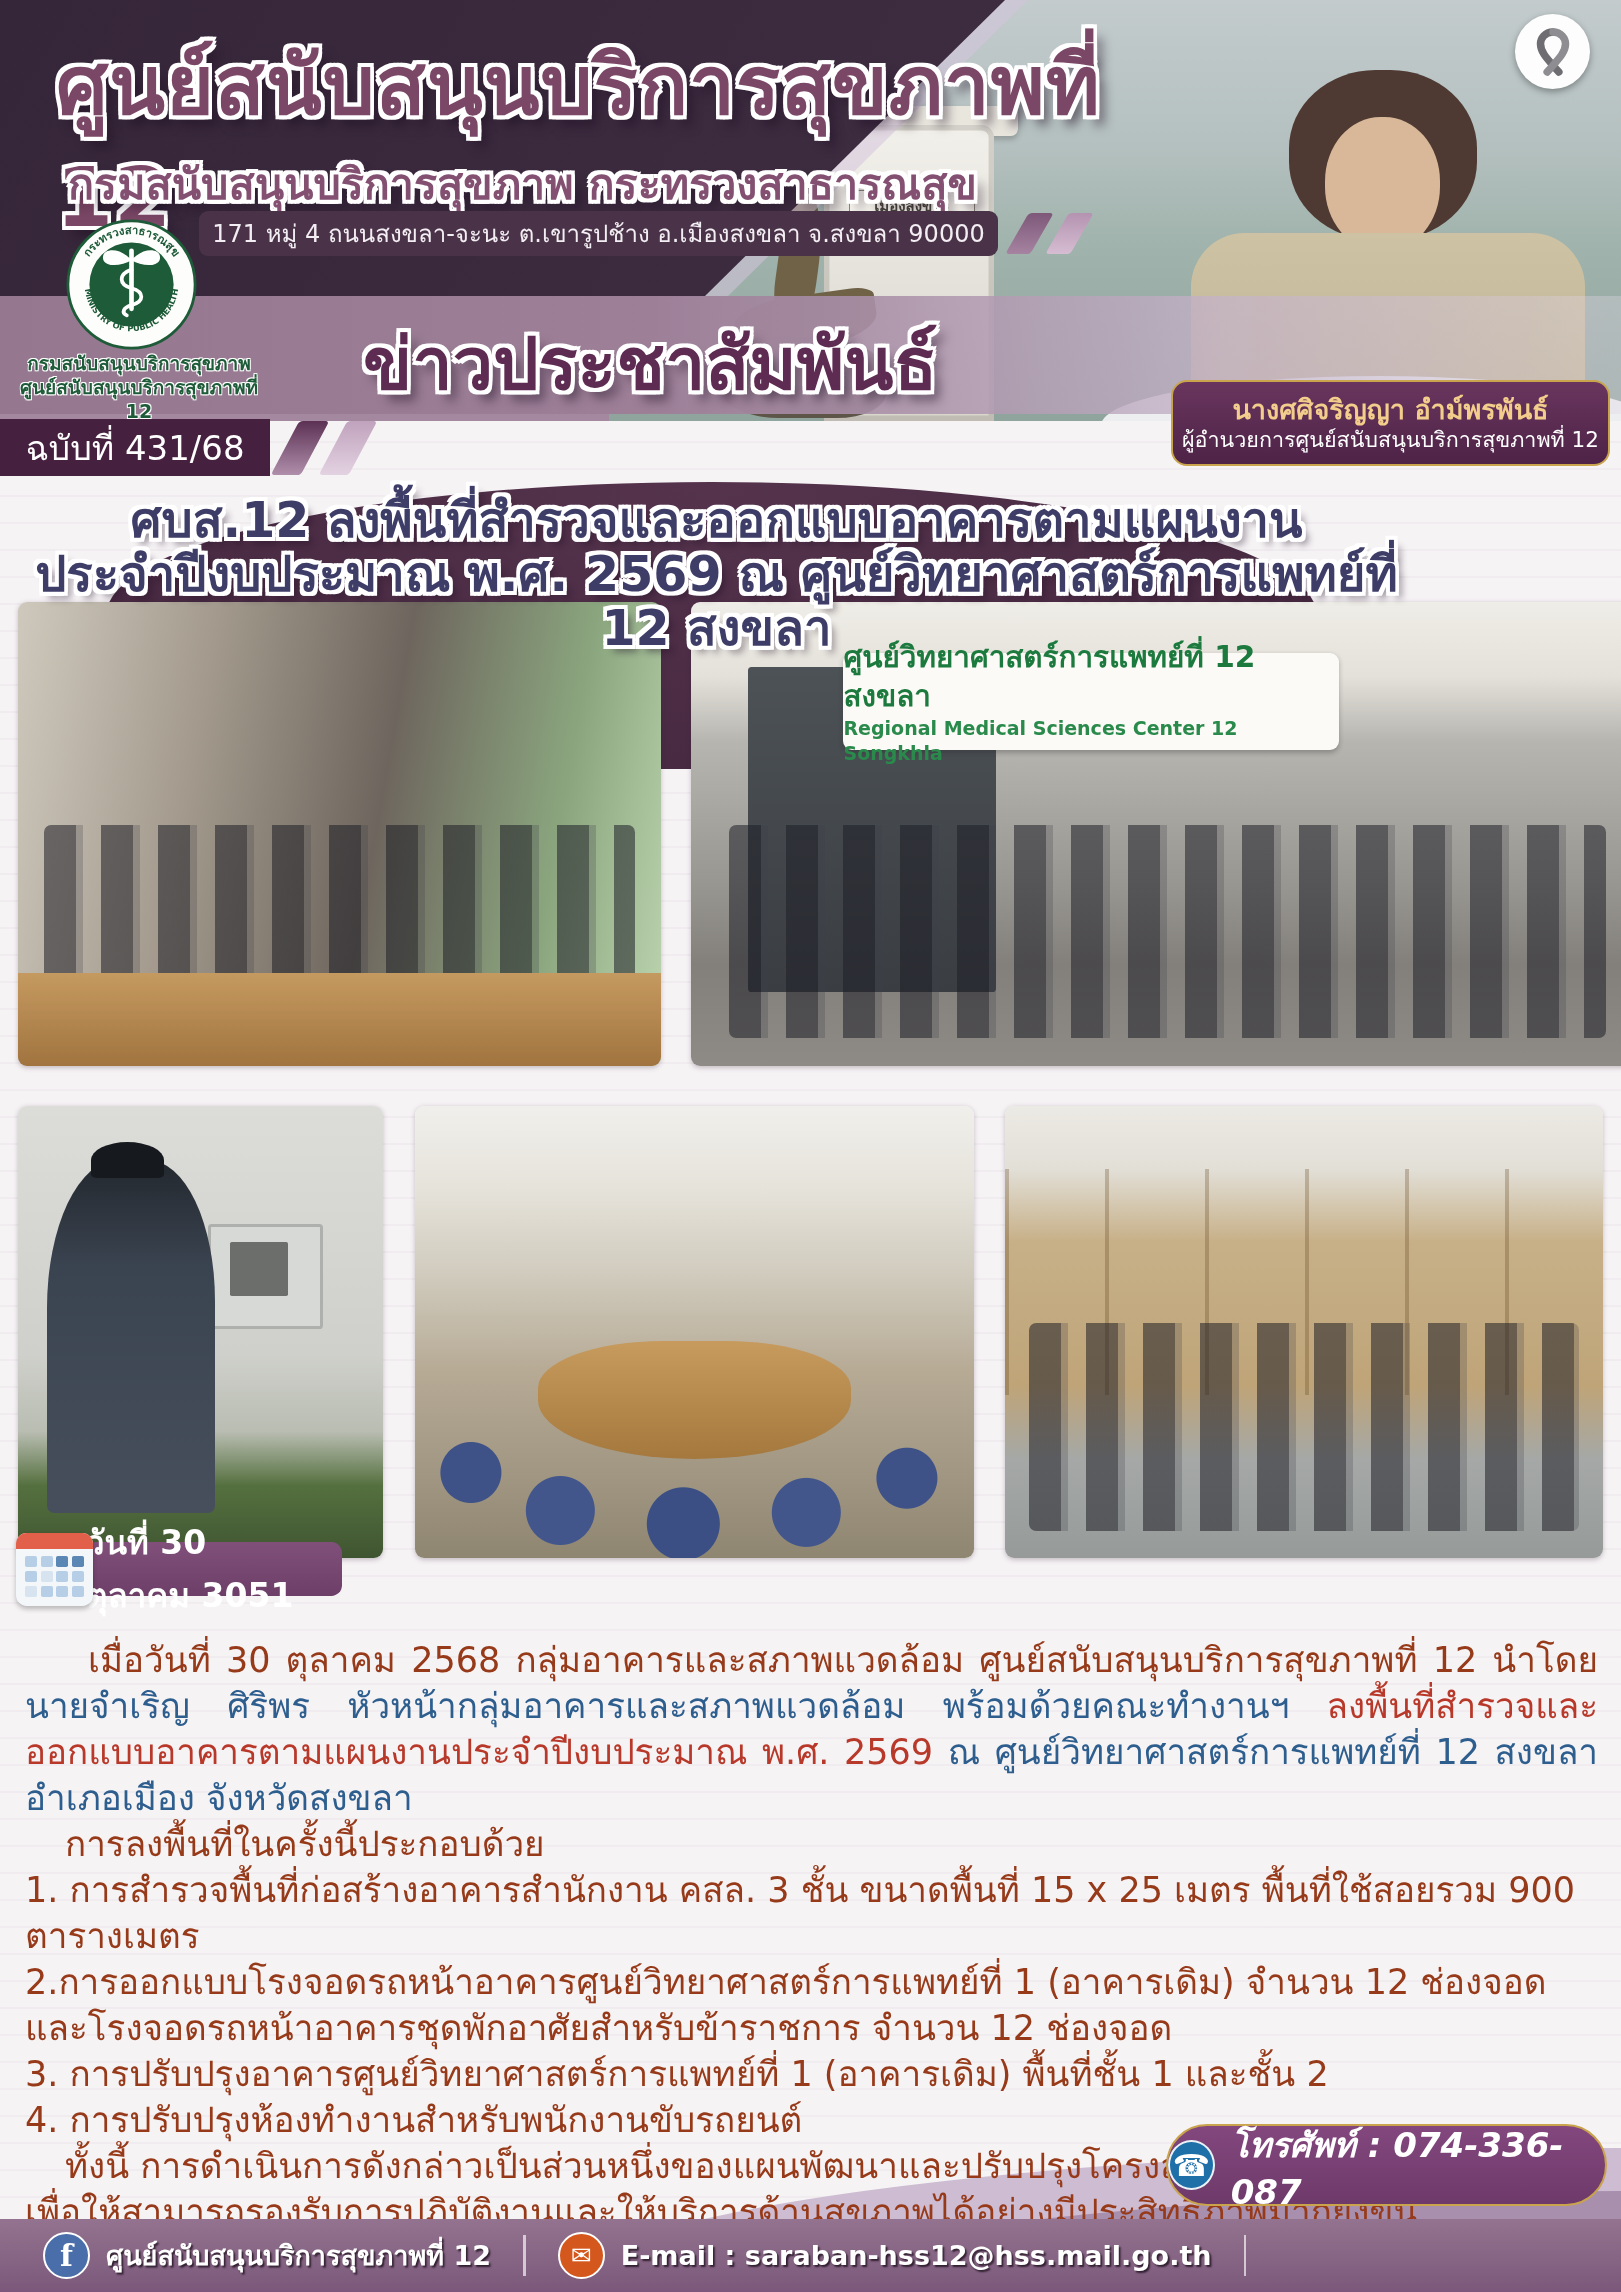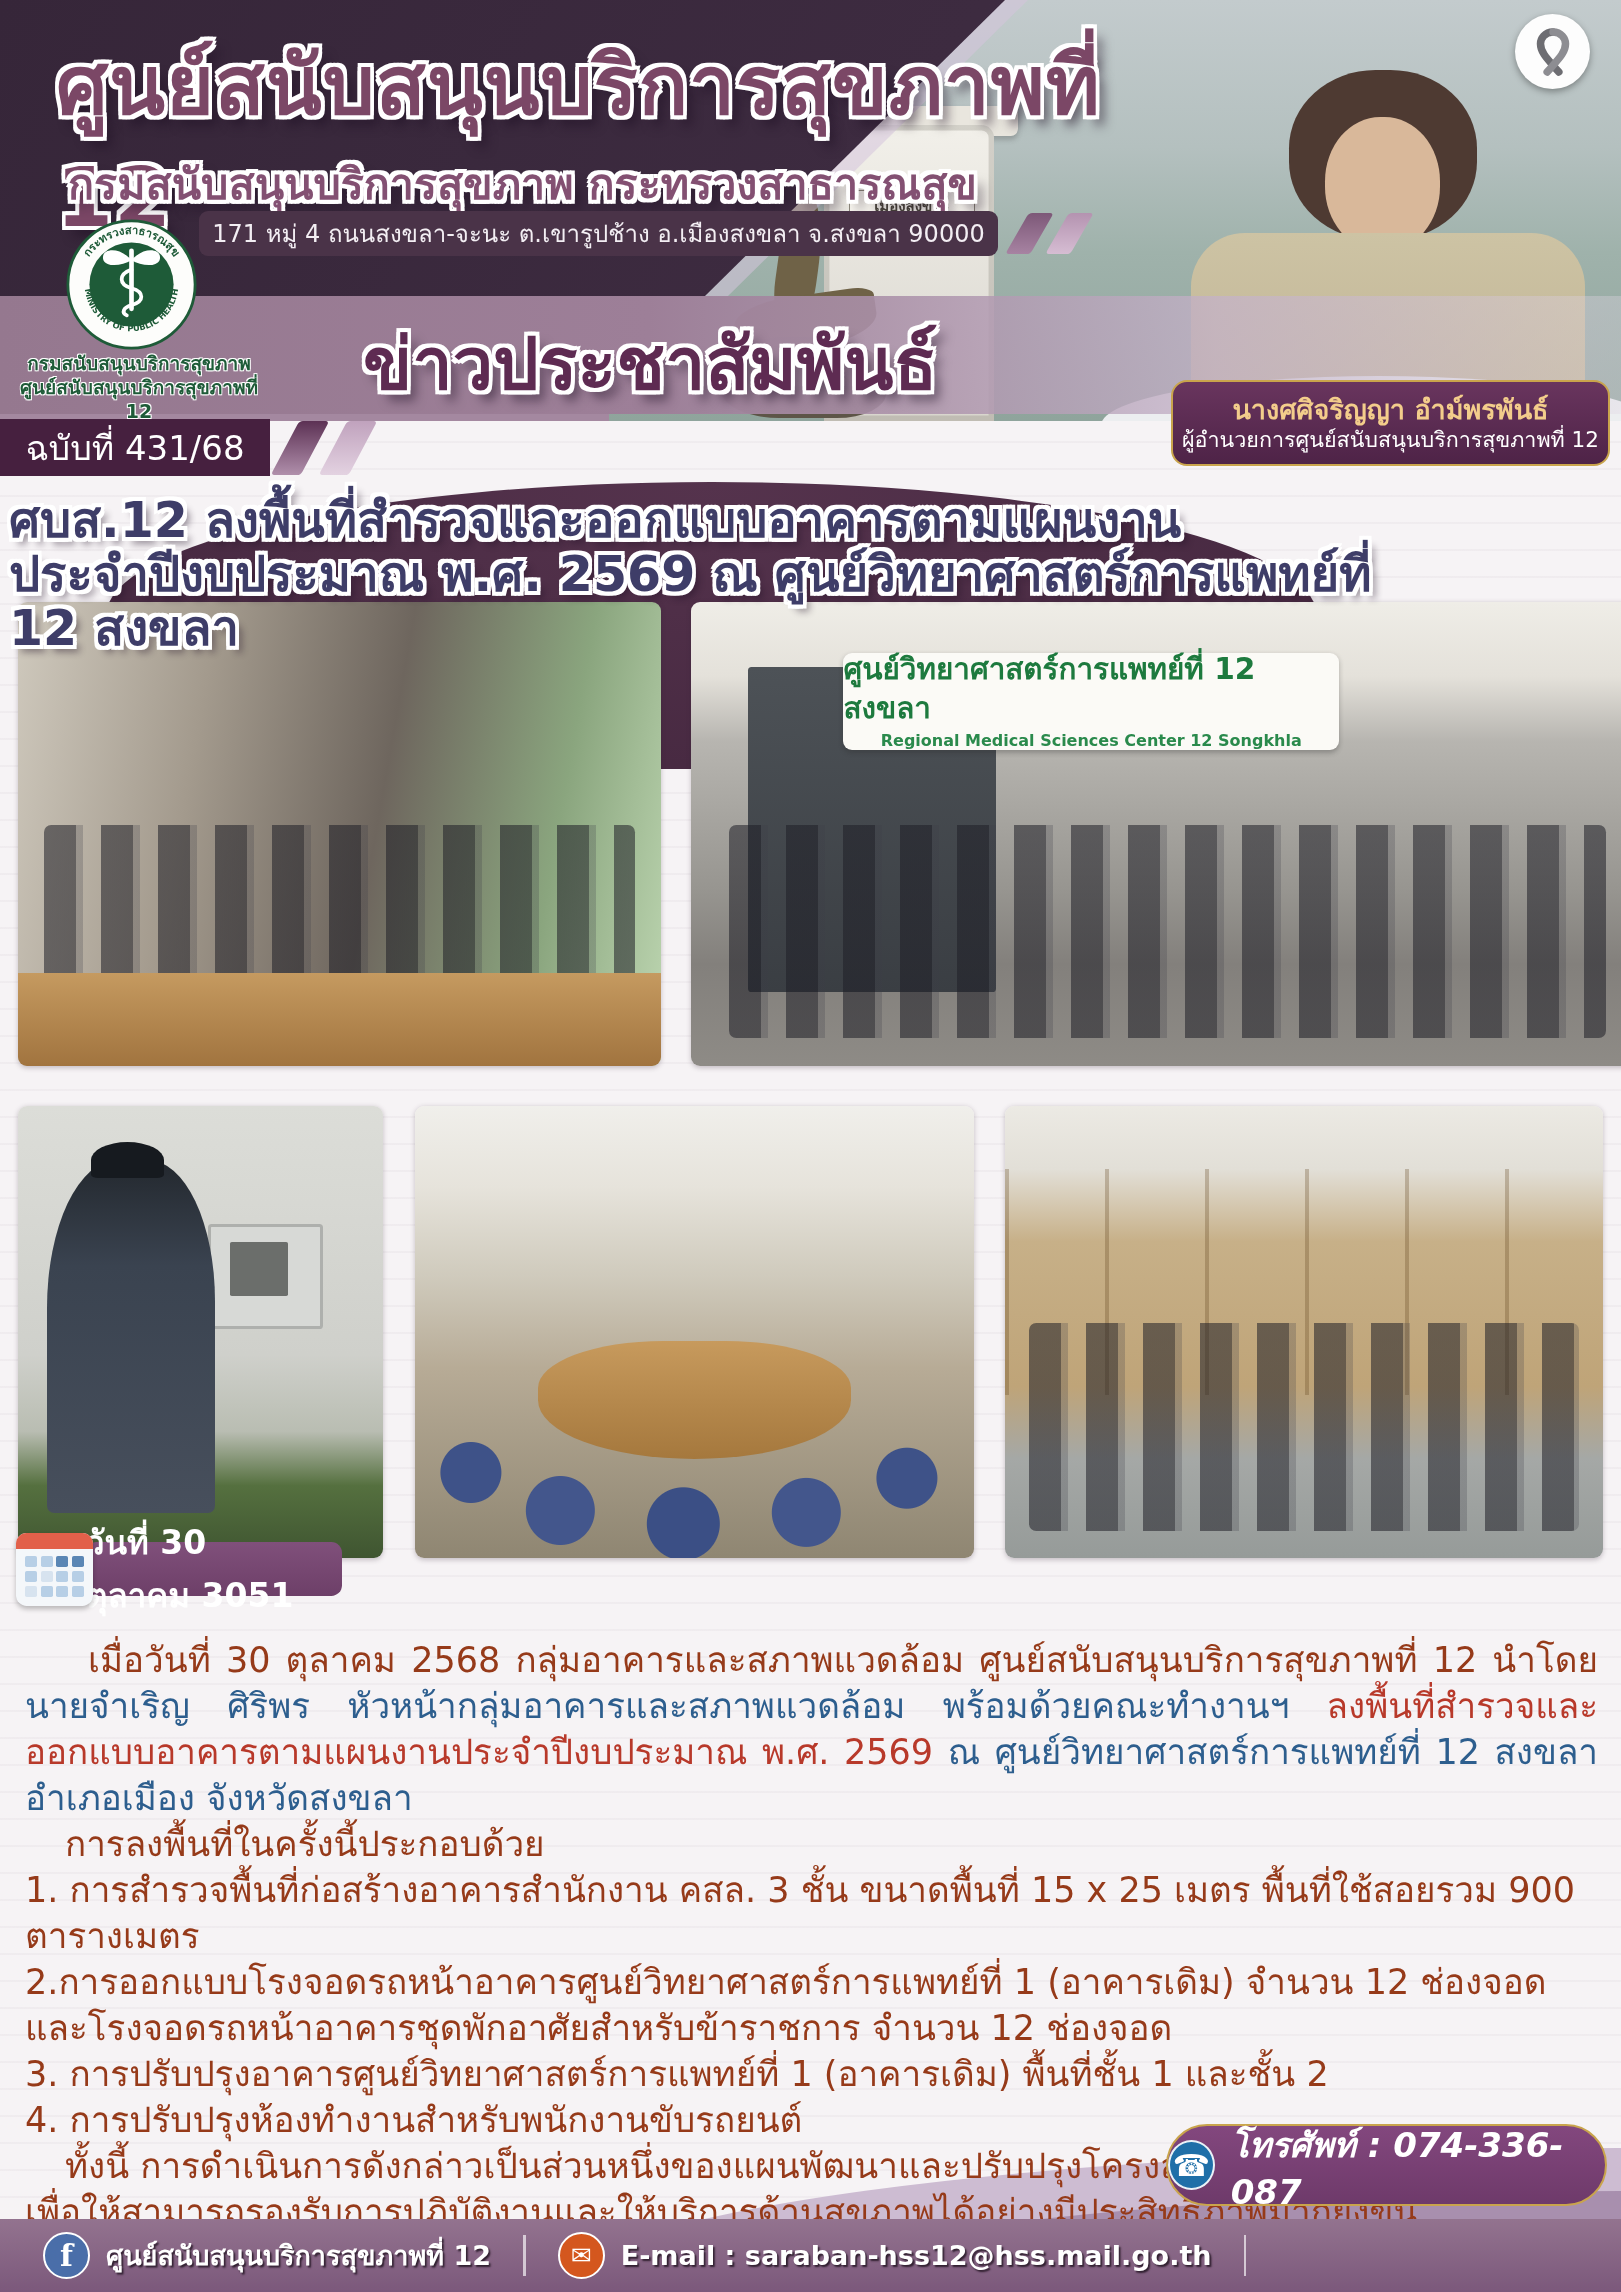--- a/index.html
+++ b/index.html
@@ -62,37 +62,37 @@
   .is2{left:333px;background:linear-gradient(180deg,#c0a2bd,#e3d2e1);}
   .name-badge{left:1171px;top:380px;width:439px;height:86px;background:linear-gradient(180deg,#69355e,#4e2347);
     border:2.7px solid #c9a44c;border-radius:16px;box-sizing:border-box;
     display:flex;flex-direction:column;align-items:center;justify-content:center;z-index:6;}
   .name-badge .nm{font-size:27px;font-weight:800;color:#f3cd8b;line-height:32px;}
   .name-badge .tt{font-size:21.5px;color:#ffffff;line-height:27px;}
 
   
   .dome{left:106px;top:482px;width:1211px;height:287px;background:radial-gradient(ellipse at 50% 0%,#55334d 0%,#482a42 70%);
     border-radius:605px 605px 0 0 / 134px 134px 0 0;z-index:1;}
-  .headline{left:9px;top:494px;width:1415px;z-index:3;font-weight:800;color:#3e3d68;}
+  .headline{left:9px;top:494px;width:1415px;text-align:center;z-index:3;font-weight:800;color:#3e3d68;}
   .headline .h1{font-size:49px;line-height:54px;}
   .headline .h2{font-size:49px;line-height:54px;}
   .headline div{text-shadow:-3.6px -3.6px 0 #fff,3.6px -3.6px 0 #fff,-3.6px 3.6px 0 #fff,3.6px 3.6px 0 #fff,-3.6px 0 0 #fff,3.6px 0 0 #fff,0 -3.6px 0 #fff,0 3.6px 0 #fff,6.3px 7.2px 7.2px rgba(30,15,35,.45);}
 
   
   .photo{z-index:2;border-radius:9px;overflow:hidden;box-shadow:0 1.8px 5.4px rgba(50,30,50,.25);}
   .ph-r1-left{left:18px;top:602px;width:643px;height:464px;
     background:linear-gradient(100deg,#cfc9bd 0%,#a39a8d 28%,#6e665e 55%,#8aa57e 80%,#bdd6b1 100%);}
   .ph-r1-left .table{position:absolute;left:0;bottom:0;width:100%;height:20%;background:linear-gradient(180deg,#c59a60,#a1743f);}
   .ph-r1-right{left:691px;top:602px;width:913px;height:464px;
     background:linear-gradient(180deg,#efede7 0%,#e4e1da 16%,#b7b5b0 30%,#979590 62%,#83807c 78%,#8e8b86 100%);padding-left:40px;}
   .ph-r1-right .door{position:absolute;left:6%;top:14%;width:26%;height:70%;background:linear-gradient(180deg,#4d5257,#3a3e43);border-radius:3.6px;}
   .building-sign{position:absolute;left:16%;top:11%;width:52%;height:21%;background:#fbfaf6;border-radius:9px;
     display:flex;flex-direction:column;align-items:center;justify-content:center;box-shadow:0 2.7px 5.4px rgba(40,40,40,.3);}
   .building-sign .th{font-size:29.6px;font-weight:800;color:#1d7a3e;line-height:39px;}
-  .building-sign .en{font-size:16px;font-weight:bold;color:#2a8a4c;line-height:25px;}
+  .building-sign .en{font-size:19px;font-weight:bold;color:#2a8a4c;line-height:25px;}
   .people{position:absolute;left:4%;bottom:6%;width:92%;height:46%;border-radius:7.2px;
     background:repeating-linear-gradient(90deg, rgba(30,30,38,.55) 0 32px, rgba(60,60,70,.25) 32px 39px, transparent 39px 57px);}
   .ph-r2-left{left:18px;top:1106px;width:365px;height:452px;
     background:linear-gradient(180deg,#dcddd8 0%,#cfd0cb 55%,#b9bdb2 72%,#55703f 84%,#3f5531 100%);}
   .ph-r2-left .panel{position:absolute;left:52%;top:26%;width:30%;height:22%;background:#d7d9d6;border:3.6px solid #aeb0ad;border-radius:3.6px;}
   .ph-r2-left .panel-in{position:absolute;left:58%;top:30%;width:16%;height:12%;background:#6b6e6b;border-radius:1.8px;}
   .ph-r2-left .man{position:absolute;left:8%;top:12%;width:46%;height:78%;background:linear-gradient(180deg,#23282e 0%,#3a4350 30%,#474f5c 100%);border-radius:42% 40% 7.2px 7.2px;}
   .ph-r2-left .cap{position:absolute;left:20%;top:8%;width:20%;height:8%;background:#161a1f;border-radius:50% 50% 10% 10%;}
   .ph-r2-mid{left:415px;top:1106px;width:559px;height:452px;
     background:linear-gradient(180deg,#f0efeb 0%,#e6e3db 18%,#cfcabc 38%,#b7ab96 58%,#8f8672 100%);}

